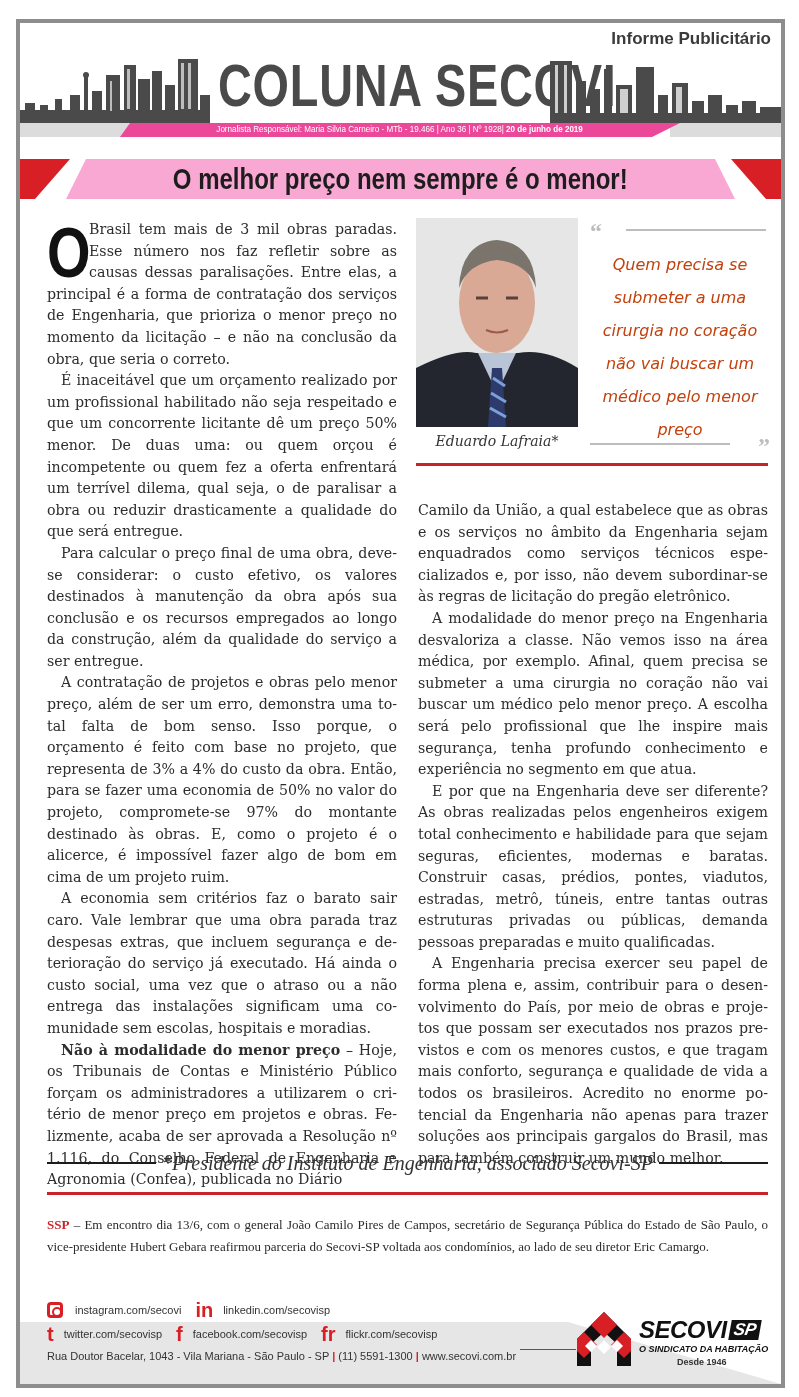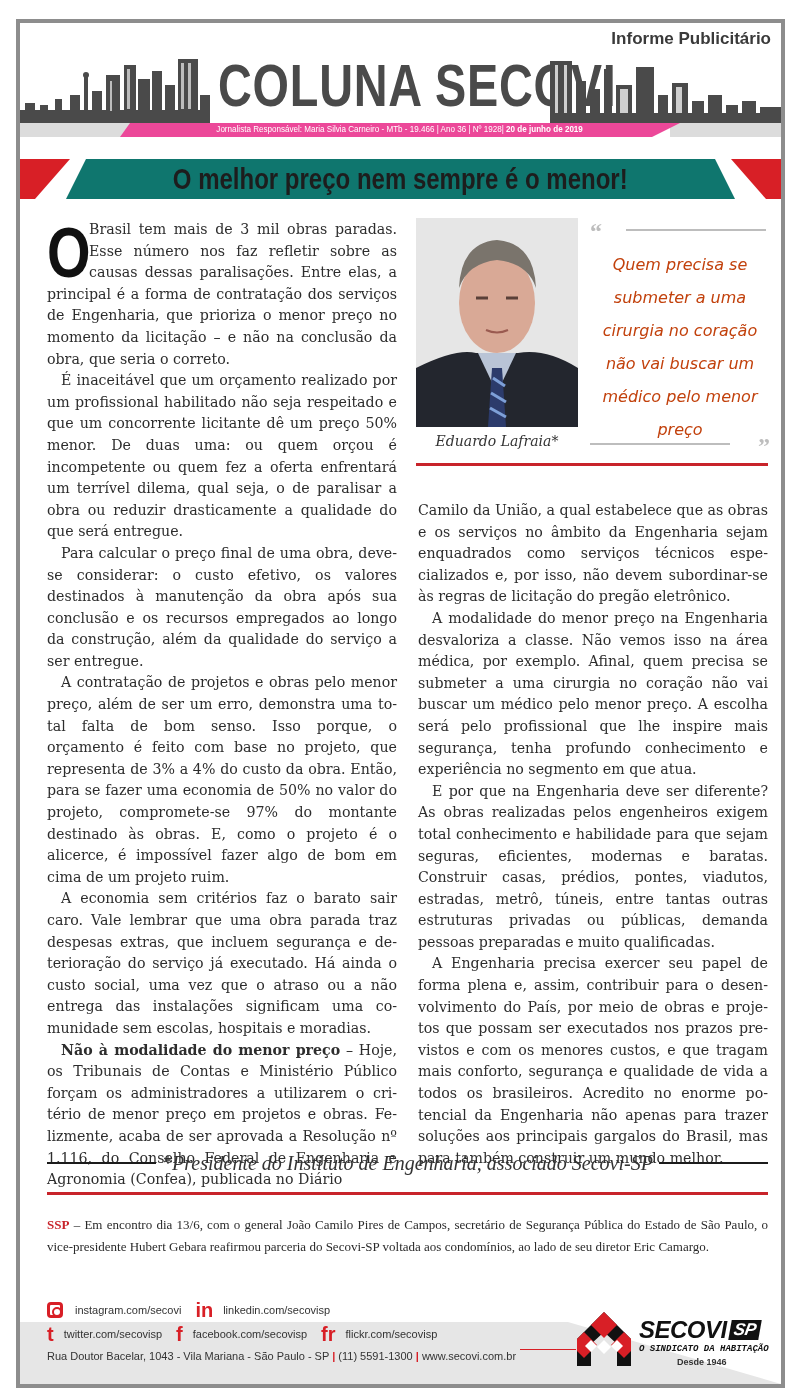--- a/index.html
+++ b/index.html
@@ -18,21 +18,21 @@
   .byline-bar { position: absolute; left: 0; top: 100px; width: 761px; height: 14px; }
   .byline-grey { position: absolute; top: 0; height: 14px; background: #dcdcdc; }
   .byline-red { position: absolute; left: 100px; top: 0; width: 560px; height: 14px; background: #ec4899; clip-path: polygon(10px 0, 100% 0, 95% 100%, 0 100%); display: flex; align-items: flex-start; justify-content: center; }
   .byline-text { font-family: "Liberation Sans", sans-serif; font-size: 9.5px; color: #fff; white-space: nowrap; transform: scaleX(0.85); }
   .byline-text b { font-weight: bold; }
 
   
   .title-band { position: absolute; left: 0; top: 136px; width: 761px; height: 40px; }
   .title-red-l { position: absolute; left: 0; top: 0; width: 50px; height: 40px; background: #d81f26; clip-path: polygon(0 0, 100% 0, 30% 100%, 0 100%); }
   .title-red-r { position: absolute; right: 0; top: 0; width: 50px; height: 40px; background: #d81f26; clip-path: polygon(0 0, 100% 0, 100% 100%, 70% 100%); }
-  .title-grey { position: absolute; left: 46px; top: 0; width: 669px; height: 40px; background: #0f766e; clip-path: polygon(20px 0, calc(100% - 20px) 0, 100% 100%, 0 100%); display: flex; align-items: center; justify-content: center; }
+  .title-grey { position: absolute; left: 46px; top: 0; width: 669px; height: 40px; background: #f9a8d4; clip-path: polygon(20px 0, calc(100% - 20px) 0, 100% 100%, 0 100%); display: flex; align-items: center; justify-content: center; }
   .title-text { font-family: "Liberation Sans", sans-serif; font-weight: bold; font-size: 30px; color: #1d1d1d; white-space: nowrap; transform: scaleX(0.8); }
 
   
   .col { position: absolute; font-size: 14.2px; line-height: 21.6px; text-align: justify; color: #2d2d2d; hyphens: manual; }
   .col-left { left: 27px; top: 196px; width: 350px; }
   .col-right { left: 398px; top: 477px; width: 350px; }
   .col p { text-indent: 14px; }
   .col p.first { text-indent: 0; }
   .dropcap { float: left; font-family: "Liberation Sans", sans-serif; font-weight: bold; font-size: 70px; line-height: 60px; margin: 4px 6px 0 0; color: #111; transform: scaleX(0.8); transform-origin: left; width: 36px; }
   .bold-lead { font-weight: bold; }
@@ -70,21 +70,21 @@
   .ig { width: 16px; height: 16px; border: 3px solid #d81f26; border-radius: 4px; position: relative; margin-right: 12px; }
   .ig::after { content: ""; position: absolute; left: 2px; top: 2px; width: 6px; height: 6px; border: 2px solid #d81f26; border-radius: 50%; }
   .social-link { margin-right: 14px; }
   .address { position: absolute; left: 27px; top: 50px; font-family: "Liberation Sans", sans-serif; font-size: 11px; color: #333; white-space: nowrap; }
   .sep { color: #d81f26; font-weight: bold; }
 
   .logo { position: absolute; left: 555px; top: 10px; width: 200px; height: 62px; }
   .logo-mark { position: absolute; left: 0; top: 0; width: 58px; height: 58px; }
   .logo-word { position: absolute; left: 64px; top: 6px; font-family: "Liberation Sans", sans-serif; font-weight: bold; font-style: italic; font-size: 24px; color: #111; letter-spacing: -0.5px; }
   .logo-sp { display: inline-block; background: #111; color: #fff; font-size: 17px; padding: 0 4px; margin-left: 3px; transform: skewX(-10deg); vertical-align: 3px; }
-  .logo-sub { position: absolute; left: 64px; top: 34px; font-family: Liberation Mono, monospace; font-weight: bold; font-style: italic; font-size: 9px; color: #111; white-space: nowrap; }
+  .logo-sub { position: absolute; left: 64px; top: 34px; font-family: Liberation Sans, sans-serif; font-weight: bold; font-style: italic; font-size: 9px; color: #111; white-space: nowrap; }
   .logo-since { position: absolute; left: 102px; top: 47px; font-family: "Liberation Sans", sans-serif; font-weight: bold; font-size: 9px; color: #333; }
 </style>
 </head>
 <body>
 
 <div class="frame">
 
   <div class="header">
     <svg class="skyline left" viewBox="0 0 190 70" preserveAspectRatio="none">
       <g fill="#4a4a4a">

